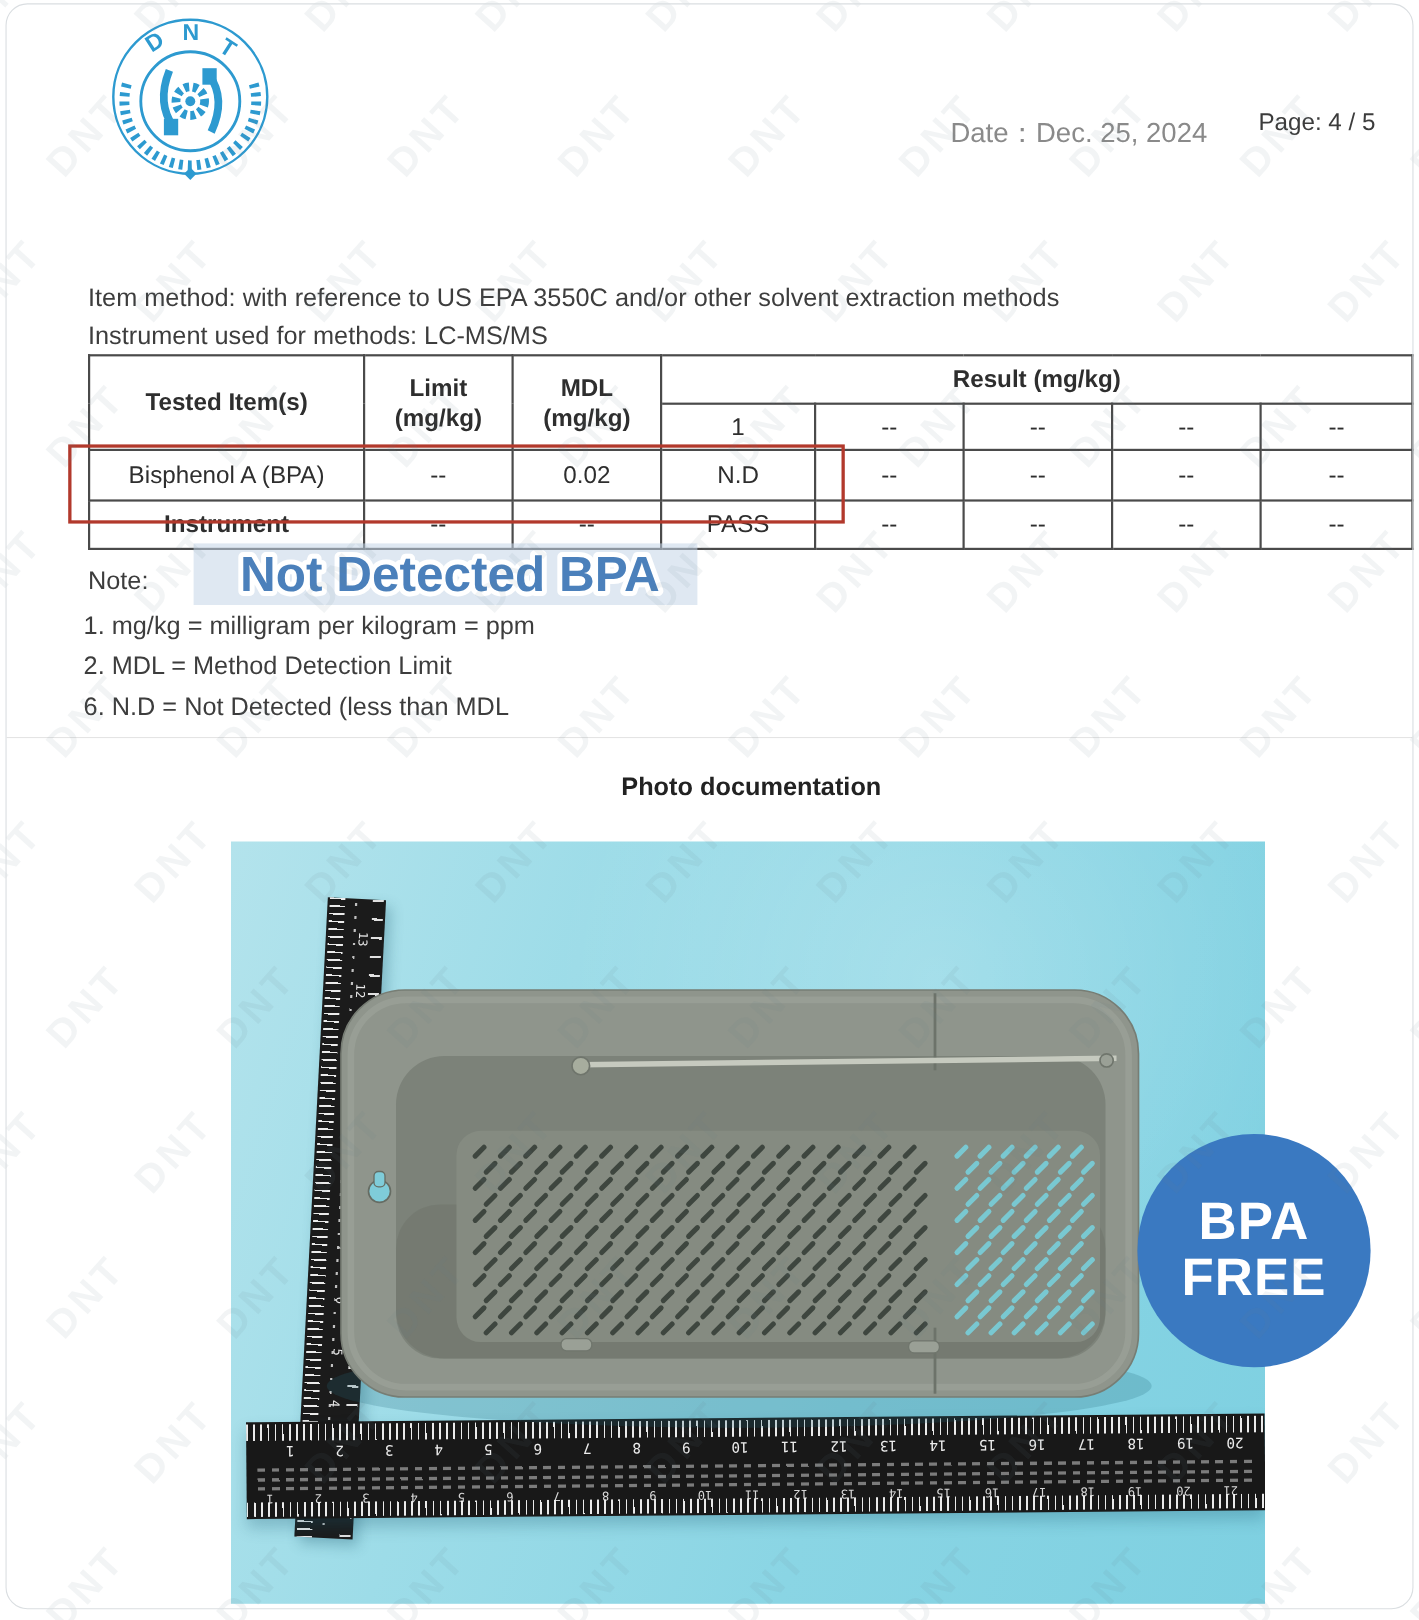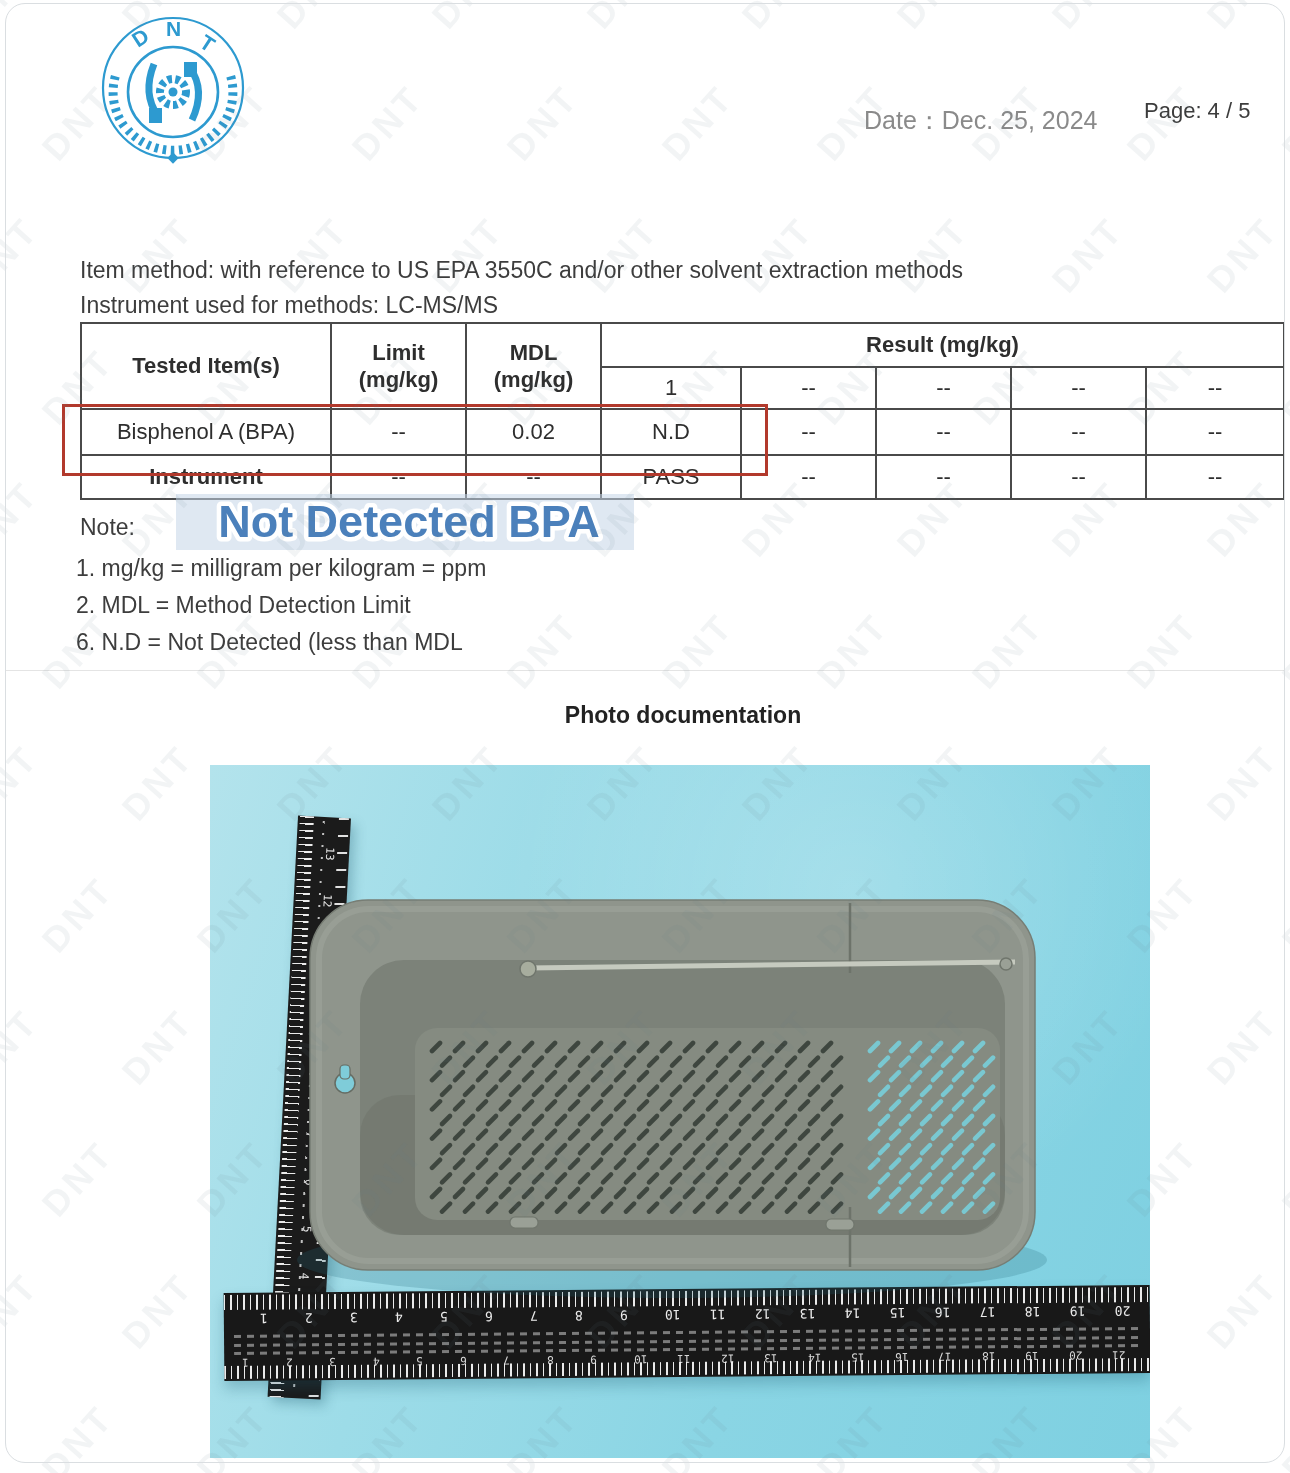--- a/index.html
+++ b/index.html
@@ -560,20 +560,24 @@
       <circle cx="796" cy="199" r="6" fill="#9aa096" stroke="#6f756c" stroke-width="1.5"></circle>
       <g>
         <circle cx="135" cy="318" r="10" fill="#7fccd9" stroke="#666c63" stroke-width="1.5"></circle>
         <rect x="130" y="300" width="10" height="14" rx="4" fill="#7fccd9" stroke="#666c63" stroke-width="1.2"></rect>
       </g>
       <rect x="300" y="452" width="28" height="11" rx="5" fill="#9aa096" stroke="#70766d" stroke-width="1.2"></rect>
       <rect x="616" y="454" width="28" height="11" rx="5" fill="#9aa096" stroke="#70766d" stroke-width="1.2"></rect>
     </svg>
   </div>
 
+  <div class="bpa-badge">
+    <span>BPA</span>
+    <span>FREE</span>
+  </div>
 
   <div class="watermark-layer">
       <span class="wm" style="left: -40px; top: -30px;">DNT</span>
       <span class="wm" style="left: 115px; top: -30px;">DNT</span>
       <span class="wm" style="left: 270px; top: -30px;">DNT</span>
       <span class="wm" style="left: 425px; top: -30px;">DNT</span>
       <span class="wm" style="left: 580px; top: -30px;">DNT</span>
       <span class="wm" style="left: 735px; top: -30px;">DNT</span>
       <span class="wm" style="left: 890px; top: -30px;">DNT</span>
       <span class="wm" style="left: 1045px; top: -30px;">DNT</span>

